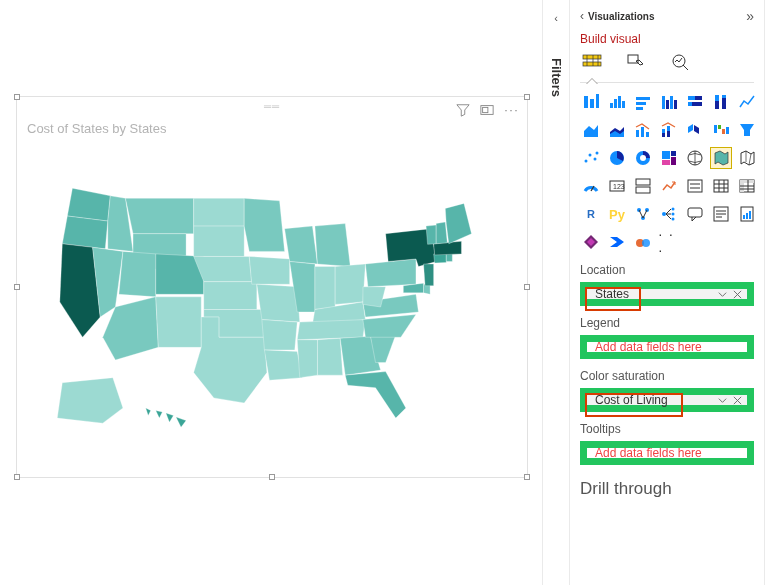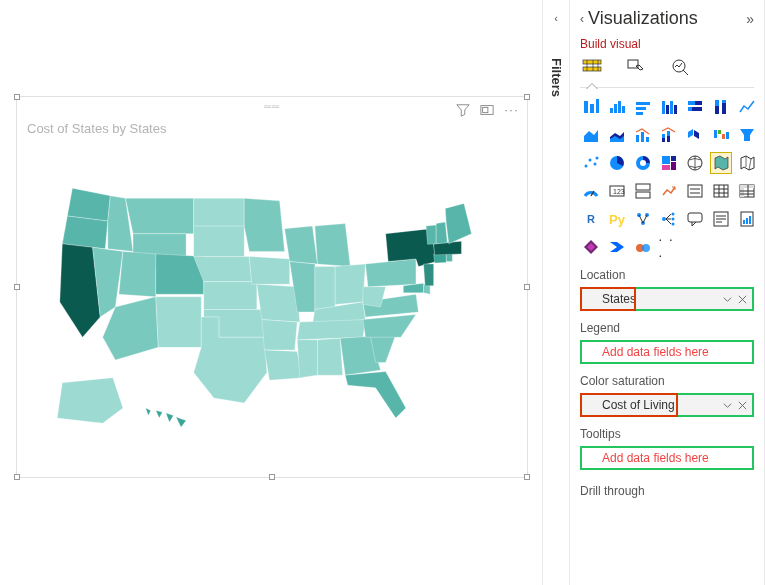--- a/index.html
+++ b/index.html
@@ -19,45 +19,45 @@
   .map-svg { position: absolute; top: 60px; left: 15px; width: 485px; height: 310px; }
   .state { stroke: #fff; stroke-width: 0.6; }
   
   .filters-rail { position: absolute; left: 542px; top: 0; width: 28px; height: 585px; border-left: 1px solid #eaeaea; border-right: 1px solid #eaeaea; background: #fff; display: flex; flex-direction: column; align-items: center; padding-top: 12px; }
   .filters-rail .chev { font-size: 11px; color: #555; margin-bottom: 34px; cursor: pointer; }
   .filters-rail .label { writing-mode: vertical-rl; font-size: 13px; font-weight: 600; color: #323130; }
   
   .viz-panel { position: absolute; left: 570px; top: 0; width: 195px; height: 585px; border-right: 1px solid #eaeaea; background: #fff; padding: 8px 10px 0 10px; overflow: hidden; }
   .panel-header { display: flex; align-items: center; justify-content: space-between; margin-bottom: 8px; }
   .panel-header .chev-l { font-size: 12px; color: #555; cursor: pointer; margin-right: 4px; }
-  .panel-header .title { font-size: 18px; font-weight: 400; flex: 1; }
+  .panel-header .title { font-size: 10px; font-weight: 700; flex: 1; }
   .panel-header .expand { font-size: 14px; color: #555; cursor: pointer; }
   .sub-label { font-size: 12px; color: #b91c1c; margin-bottom: 4px; }
   .mode-tabs { display: flex; gap: 20px; align-items: center; margin-bottom: 8px; position: relative; }
   .mode-tabs .tab { width: 24px; height: 24px; display: flex; align-items: center; justify-content: center; cursor: pointer; }
   .mode-tabs .tab.active { border-bottom: 2px solid transparent; }
   .mode-tabs .caret { position: absolute; left: 6px; top: 28px; width: 0; height: 0; border-left: 6px solid transparent; border-right: 6px solid transparent; border-bottom: 6px solid #a19f9d; }
   .mode-tabs .caret::after { content: ""; position: absolute; left: -5px; top: 1px; width: 0; height: 0; border-left: 5px solid transparent; border-right: 5px solid transparent; border-bottom: 5px solid #fff; }
   
   .viz-icons { margin-top: 8px; border-top: 1px solid #e1e1e1; padding-top: 8px; display: grid; grid-template-columns: repeat(7, 22px); gap: 6px 4px; }
   .viz-icons .vi { width: 22px; height: 22px; display: flex; align-items: center; justify-content: center; cursor: pointer; }
   .viz-icons .vi svg { width: 18px; height: 18px; }
   .viz-icons .vi.selected { background: #fff4ce; border: 1px solid #d0b000; }
   .viz-icons .more { font-size: 14px; letter-spacing: 1px; color: #333; }
   
   .field-wells { }
   .well-label { font-size: 12px; color: #555; margin: 10px 0 5px; }
-  .well-slot { border: 2px solid #22c55e; background: #f3f3f3; height: 24px; display: flex; align-items: center; padding: 0 20px; position: relative; }
+  .well-slot { border: 7px solid #22c55e; background: #f3f3f3; height: 24px; display: flex; align-items: center; padding: 0 8px; position: relative; }
   .well-slot.empty { background: #fff; color: #ef4444; font-size: 12px; }
   .well-slot .field-name { font-size: 12px; color: #323130; }
   .well-slot .actions { position: absolute; right: 4px; display: flex; gap: 4px; color: #666; }
   .well-slot .actions svg { width: 11px; height: 11px; cursor: pointer; }
   .redbox { position: absolute; border: 2px solid #d83b01; pointer-events: none; }
   
-  .drill-label { font-size: 12px; color: #555; margin-top: 14px; }
+  .drill-label { font-size: 17px; color: #555; margin-top: 14px; }
 </style>
 </head>
 <body>
 
 <div class="canvas-area">
   <div class="visual-frame">
     <div class="visual-handles">
       <div class="h tl"></div>
         <div class="h tr"></div>
         <div class="h bl"></div>

